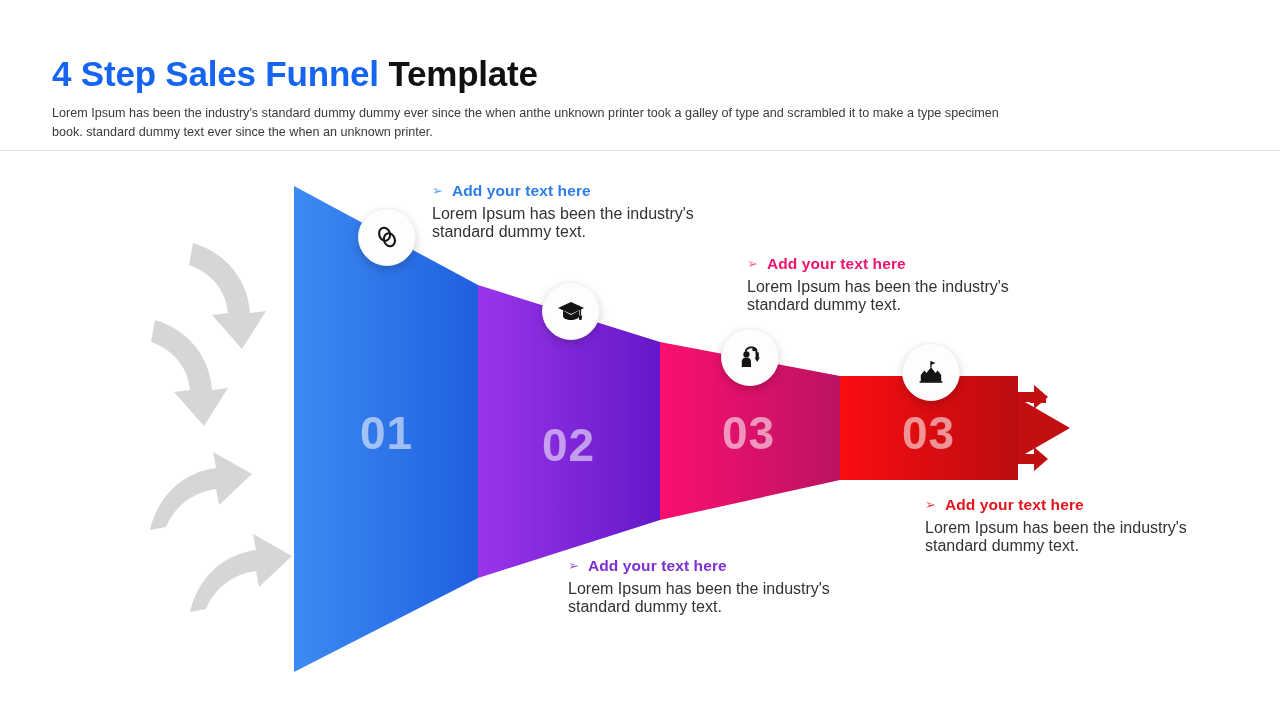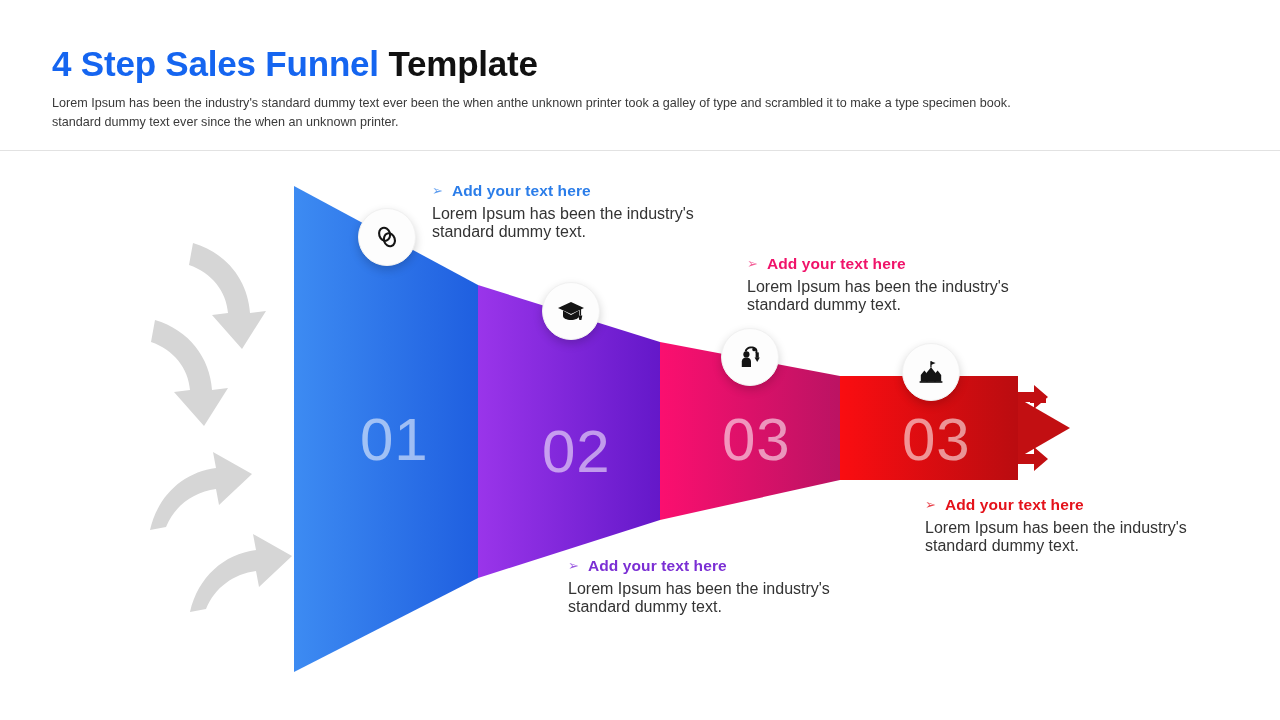--- a/index.html
+++ b/index.html
@@ -6,21 +6,21 @@
   html,body{ width:1280px; height:720px; }
   body{
     font-family:"Liberation Sans", sans-serif;
     background:#ffffff;
     color:#2b2b2b;
     overflow:hidden;
     position:relative;
   }
 
   
-  .header{ position:absolute; left:52px; top:44px; width:1000px; }
+  .header{ position:absolute; left:52px; top:54px; width:1000px; }
   .title{
     font-size:35px; font-weight:bold; letter-spacing:-0.2px;
     line-height:1.12; white-space:nowrap;
   }
   .title .accent{ color:#1565f0; }
   .title .plain{ color:#111111; }
   .subtitle{
     margin-top:11px; font-size:12.6px; line-height:18.5px;
     color:#3a3a3a; max-width:960px;
   }
@@ -28,21 +28,21 @@
     position:absolute; left:0; top:150px; width:1280px; height:1px;
     background:#e2e2e2;
   }
 
   
   .stage{ position:absolute; left:0; top:0; width:1280px; height:720px; }
   .funnel-svg{ position:absolute; left:0; top:0; }
 
   
   .num{
-    position:absolute; font-size:60px; font-weight:400;
+    position:absolute; font-size:46px; font-weight:700;
     letter-spacing:1px; line-height:1; pointer-events:none;
     font-family:"Liberation Sans", sans-serif;
   }
   .num-01{ left:360px; top:410px; color:rgba(255,255,255,0.55); }
   .num-02{ left:542px; top:422px; color:rgba(255,255,255,0.55); }
   .num-03{ left:722px; top:410px; color:rgba(255,255,255,0.56);text-align:right; }
   .num-04{ left:902px; top:410px; color:rgba(255,255,255,0.56); }
 
   
   .badge{
@@ -88,21 +88,21 @@
   .co-3 .arrow-bullet{ color:#f35e97; }
   .co-4 .arrow-bullet{ color:#e8404a; }
 </style>
 </head>
 <body>
 
 <div class="header">
   <div class="title">
     <span class="accent">4 Step Sales Funnel</span><span class="plain"> Template</span>
   </div>
-  <div class="subtitle">Lorem Ipsum has been the industry's standard dummy text ever been the when anthe unknown printer took a galley of type and scrambled it to make a type specimen book. standard dummy text ever since the when an unknown printer.</div>
+  <div class="subtitle">Lorem Ipsum has been the industry's standard dummy dummy ever since the when anthe unknown printer took a galley of type and scrambled it to make a type specimen book. standard dummy text ever since the when an unknown printer.</div>
 </div>
 <div class="divider"></div>
 
 <div class="stage">
 
   <svg class="funnel-svg" width="1280" height="720" viewBox="0 0 1280 720">
     <defs>
       <linearGradient id="g1" x1="0" y1="0" x2="1" y2="0">
         <stop offset="0%" stop-color="#3d8bf2"></stop>
         <stop offset="100%" stop-color="#1f5fe0"></stop>

